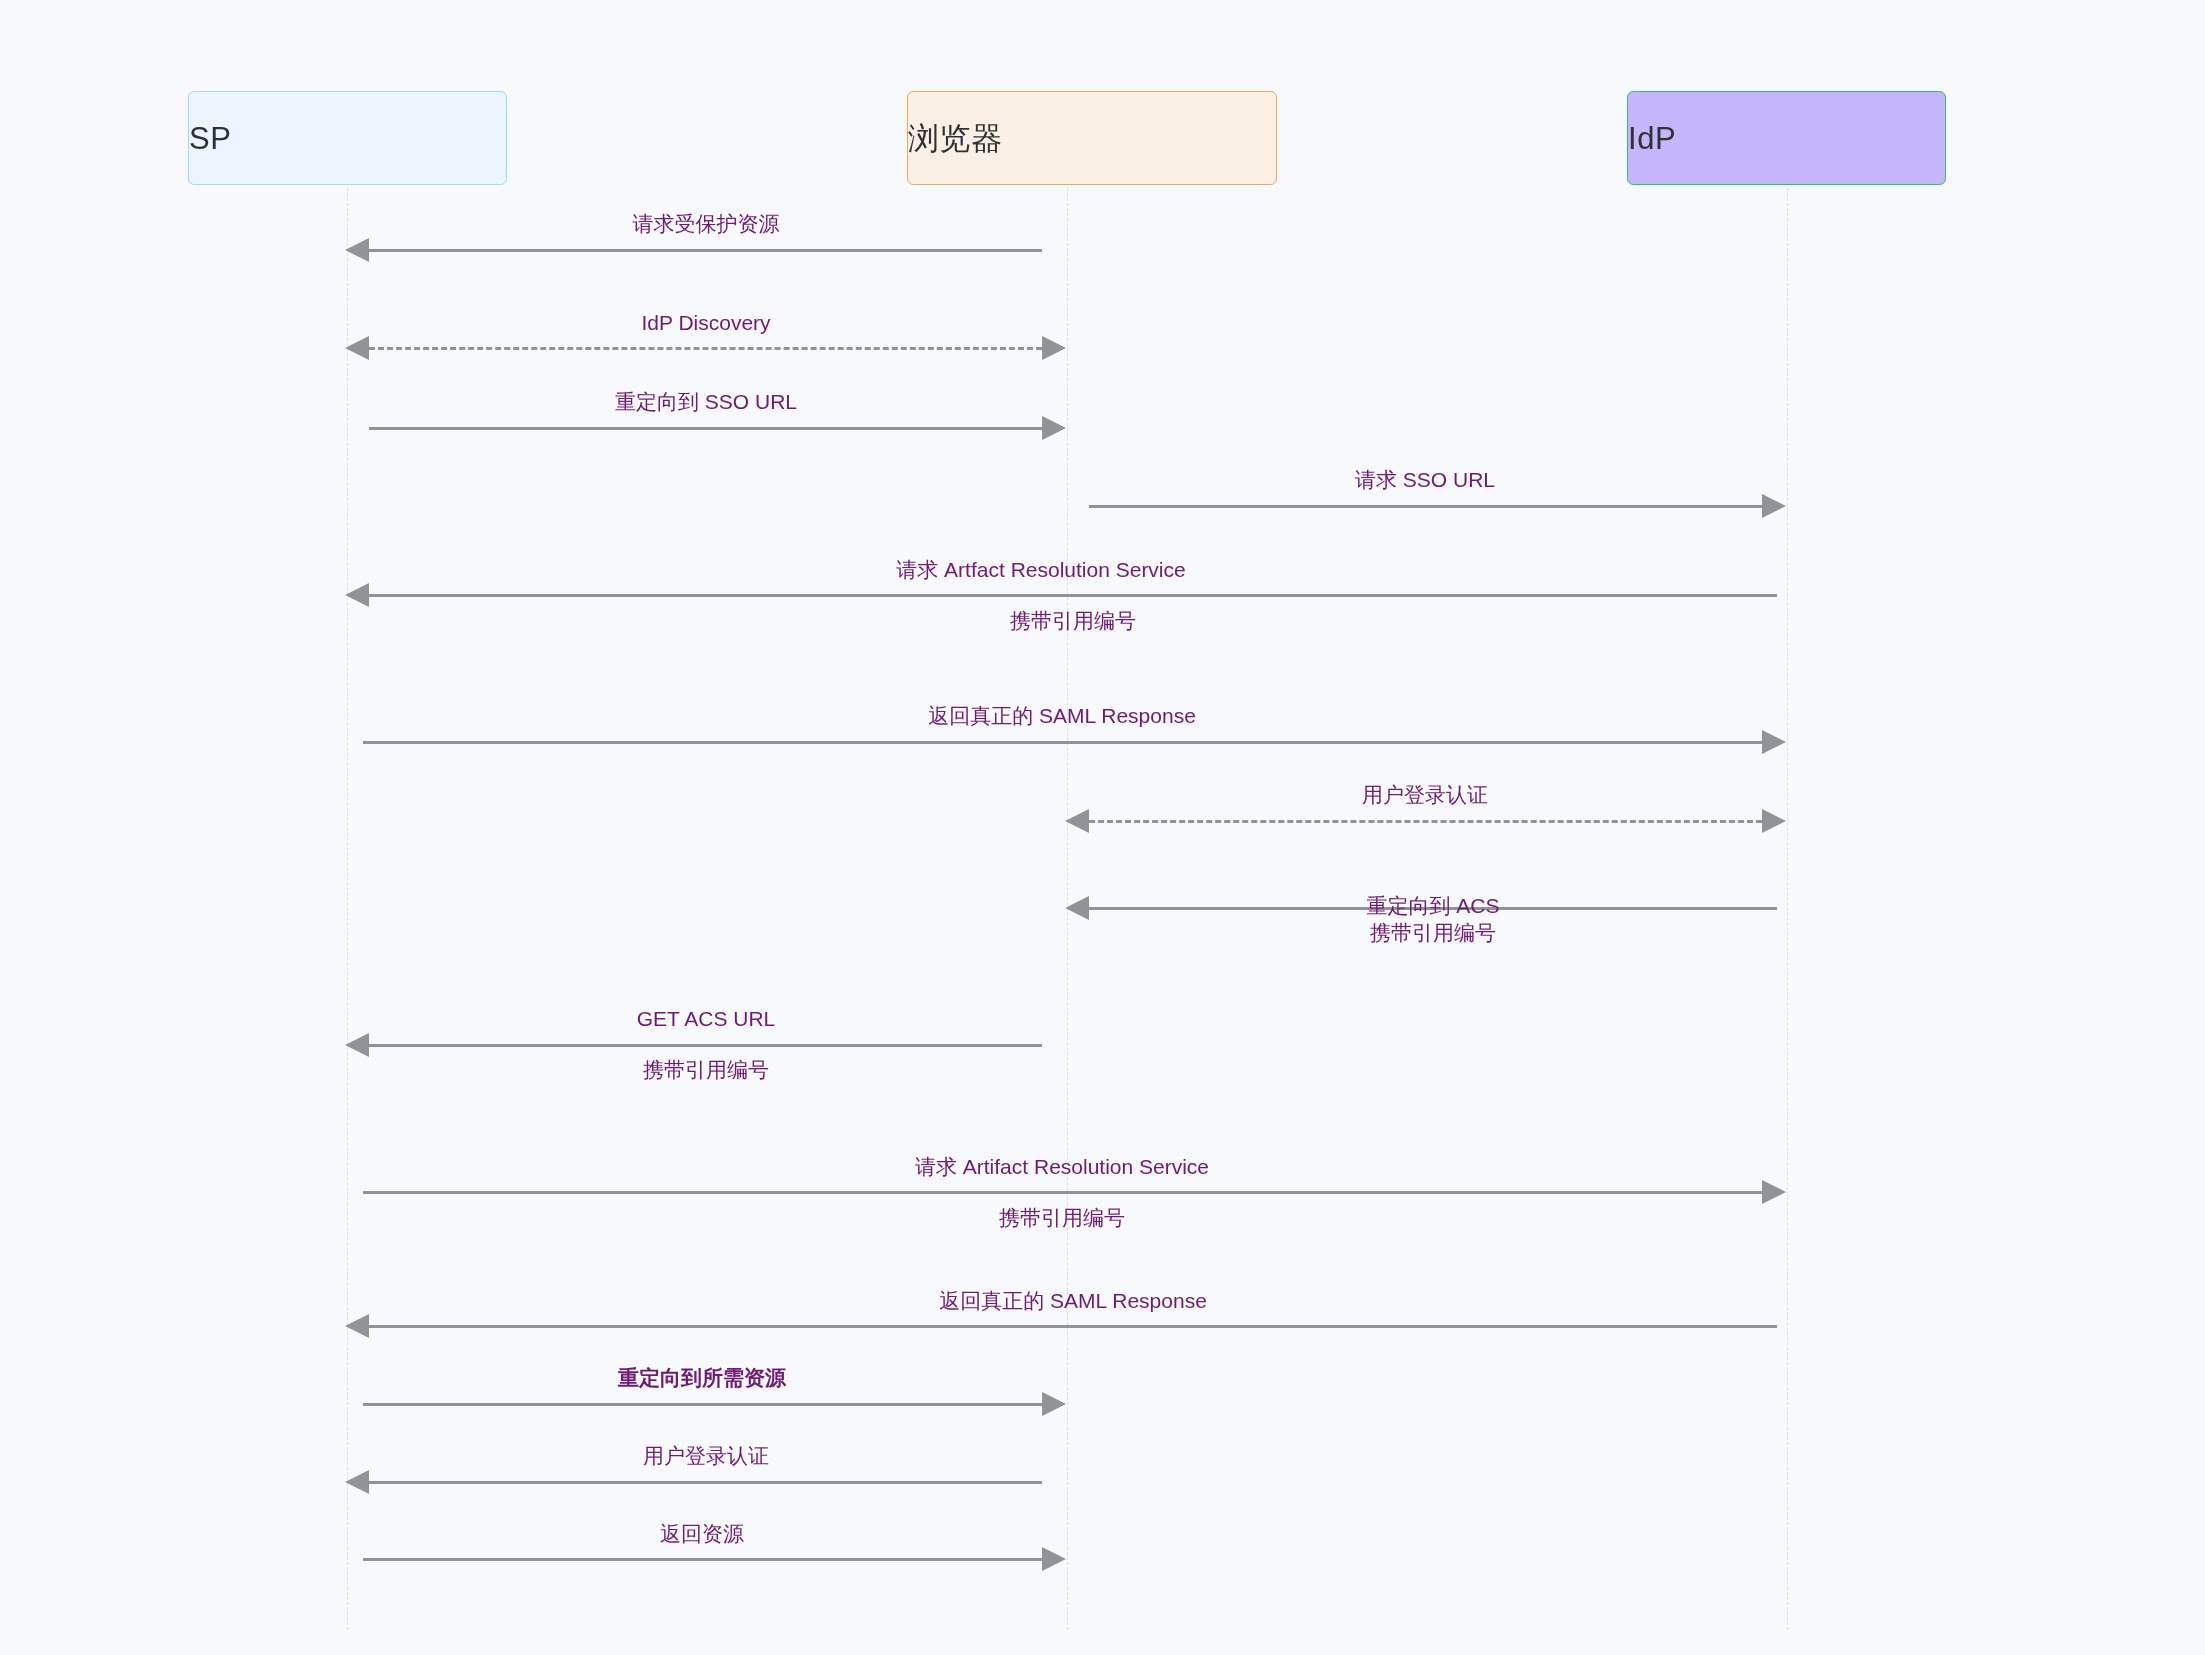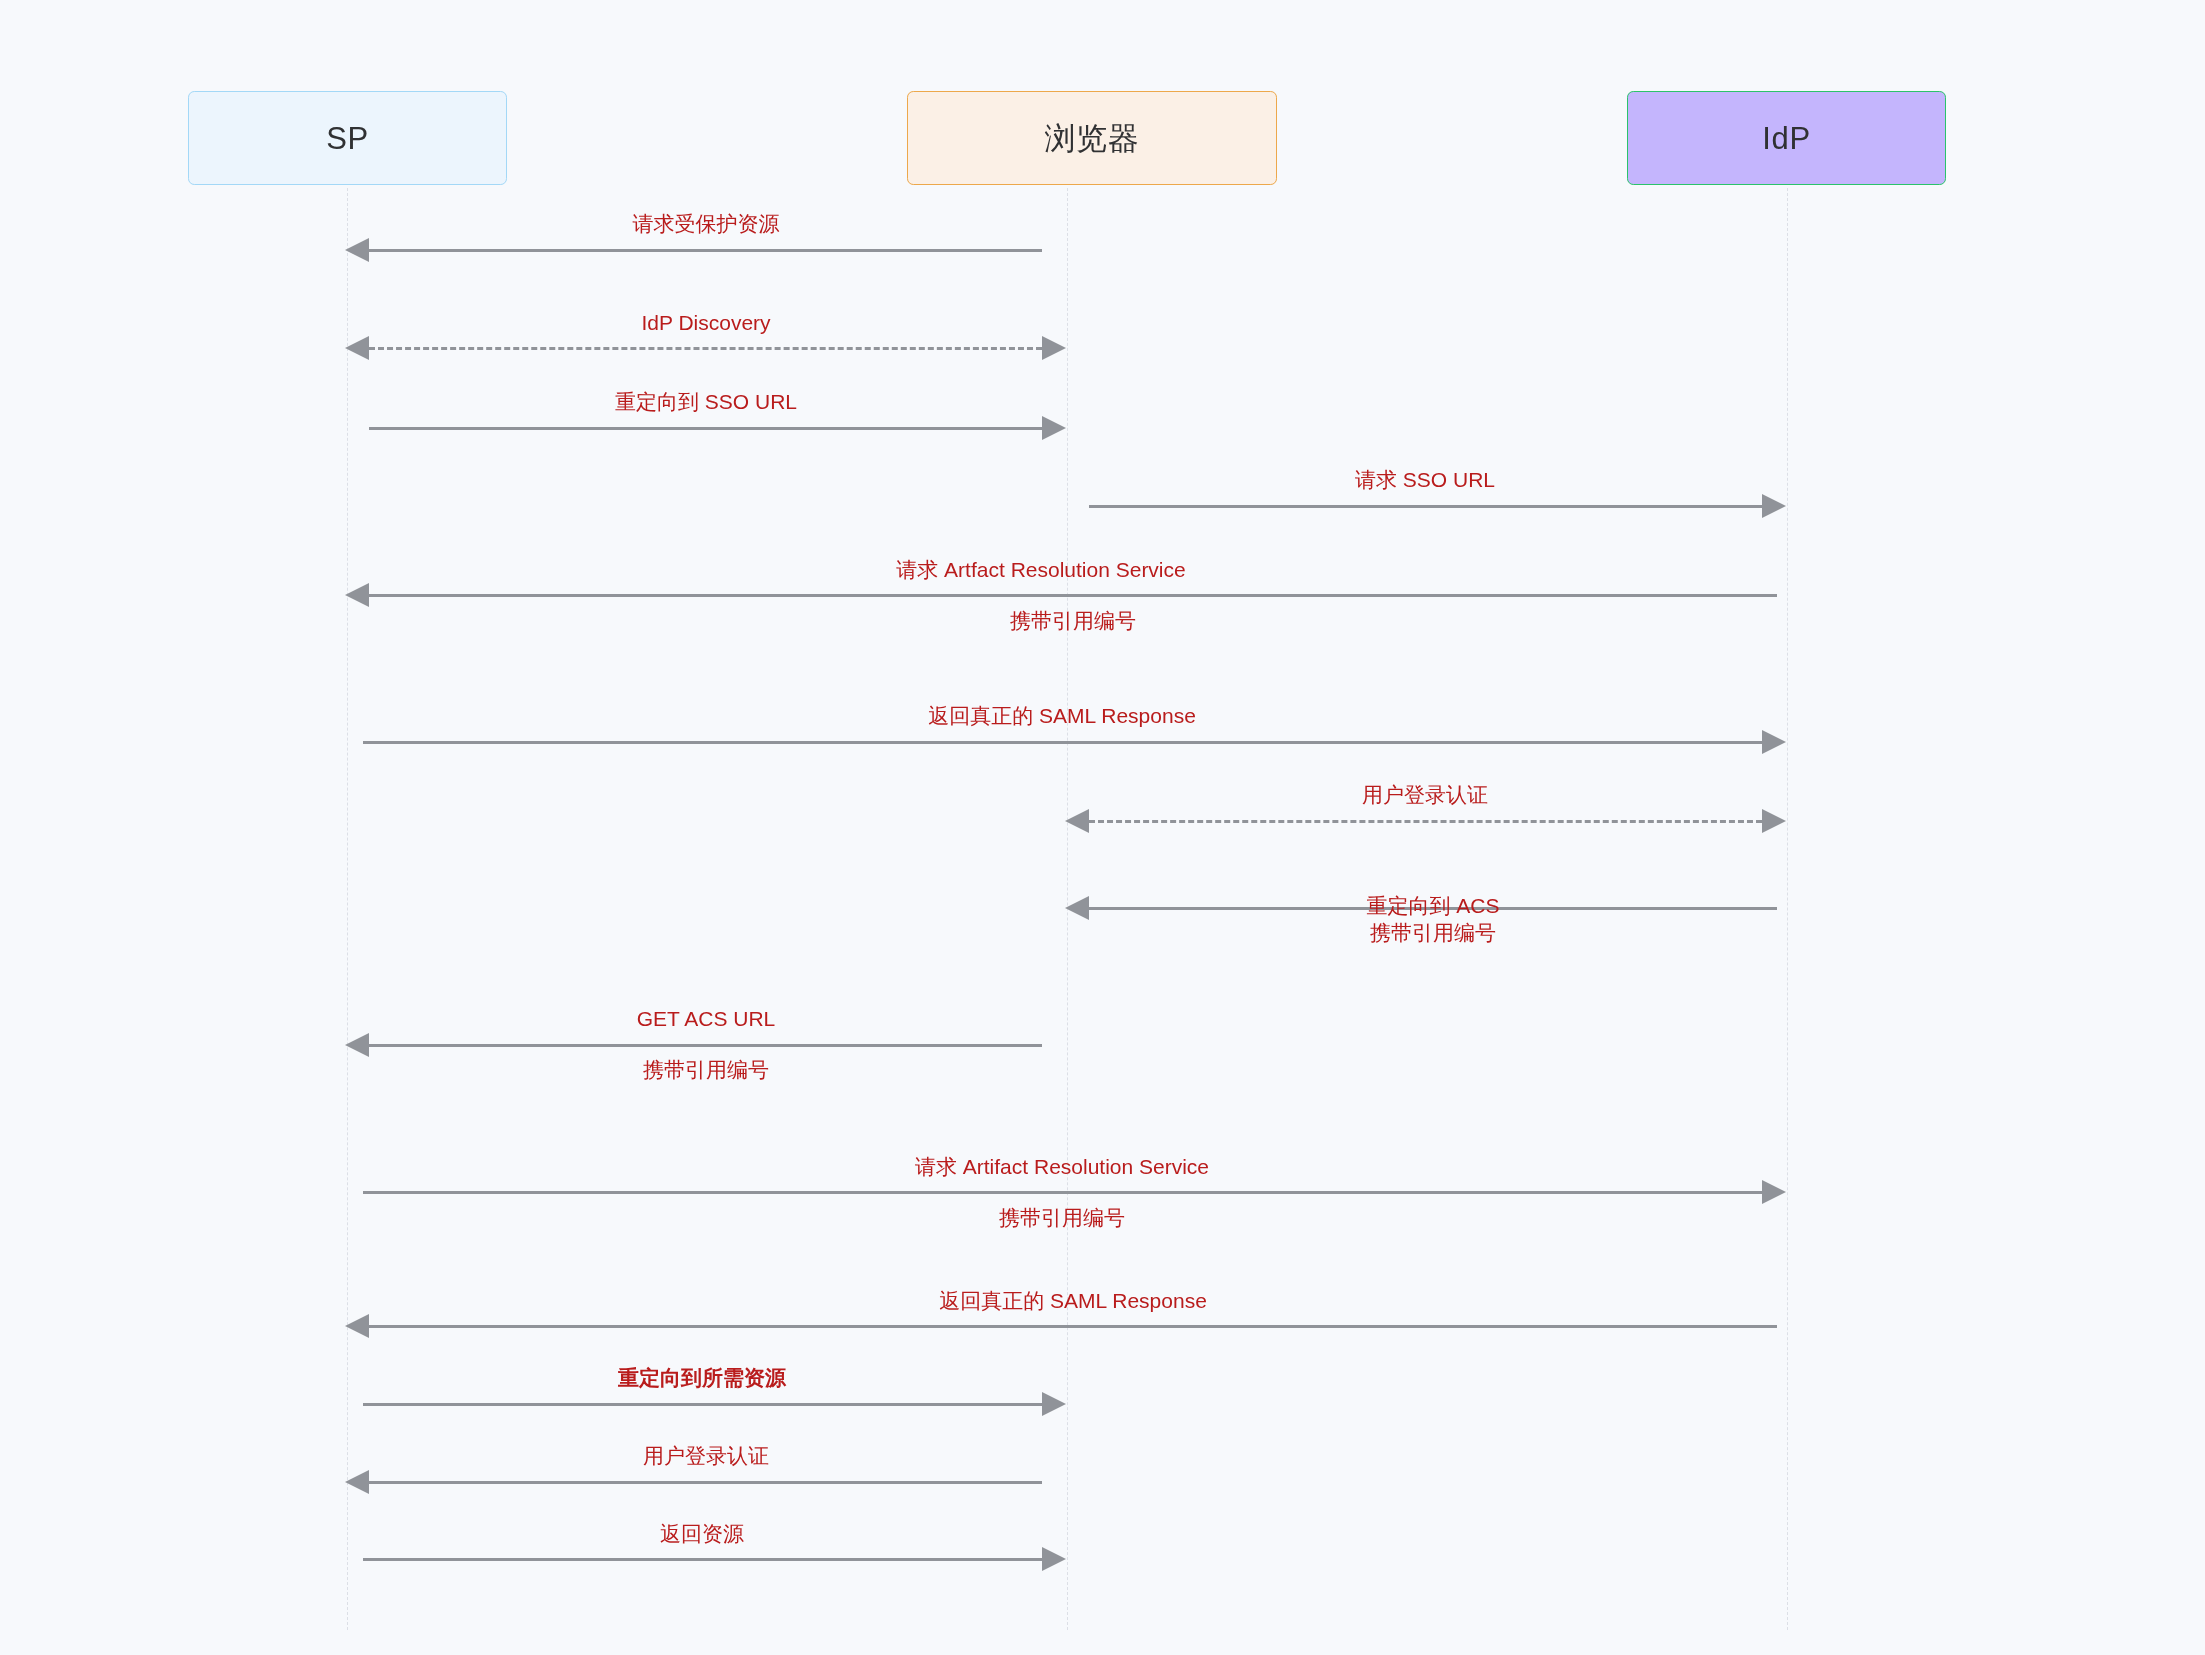--- a/index.html
+++ b/index.html
@@ -20,21 +20,20 @@
   }
 
   
   .participant {
     position: absolute;
     box-sizing: border-box;
     height: 94px;
     border-radius: 6.3px;
     display: flex;
     align-items: center;
-    justify-content: center;
     border-width: 1.9px;
     border-style: solid;
   }
   .participant .p-label {
     font-size: 31px;
     color: #303133;
     letter-spacing: 0.6px;
     line-height: 1;
   }
 
@@ -78,21 +77,21 @@
   .msg .head.left {
     left: -24px;
     border-right: 24px solid #909399;
   }
 
   
   .msg-label {
     position: absolute;
     text-align: center;
     font-size: 21px;
-    color: #b91c1c;
+    color: #701a75;
     line-height: 1;
     white-space: nowrap;
     transform: translateX(-50%);
   }
   .msg-label.above { }
   .msg-label.below { }
 </style>
 </head>
 <body>
 

